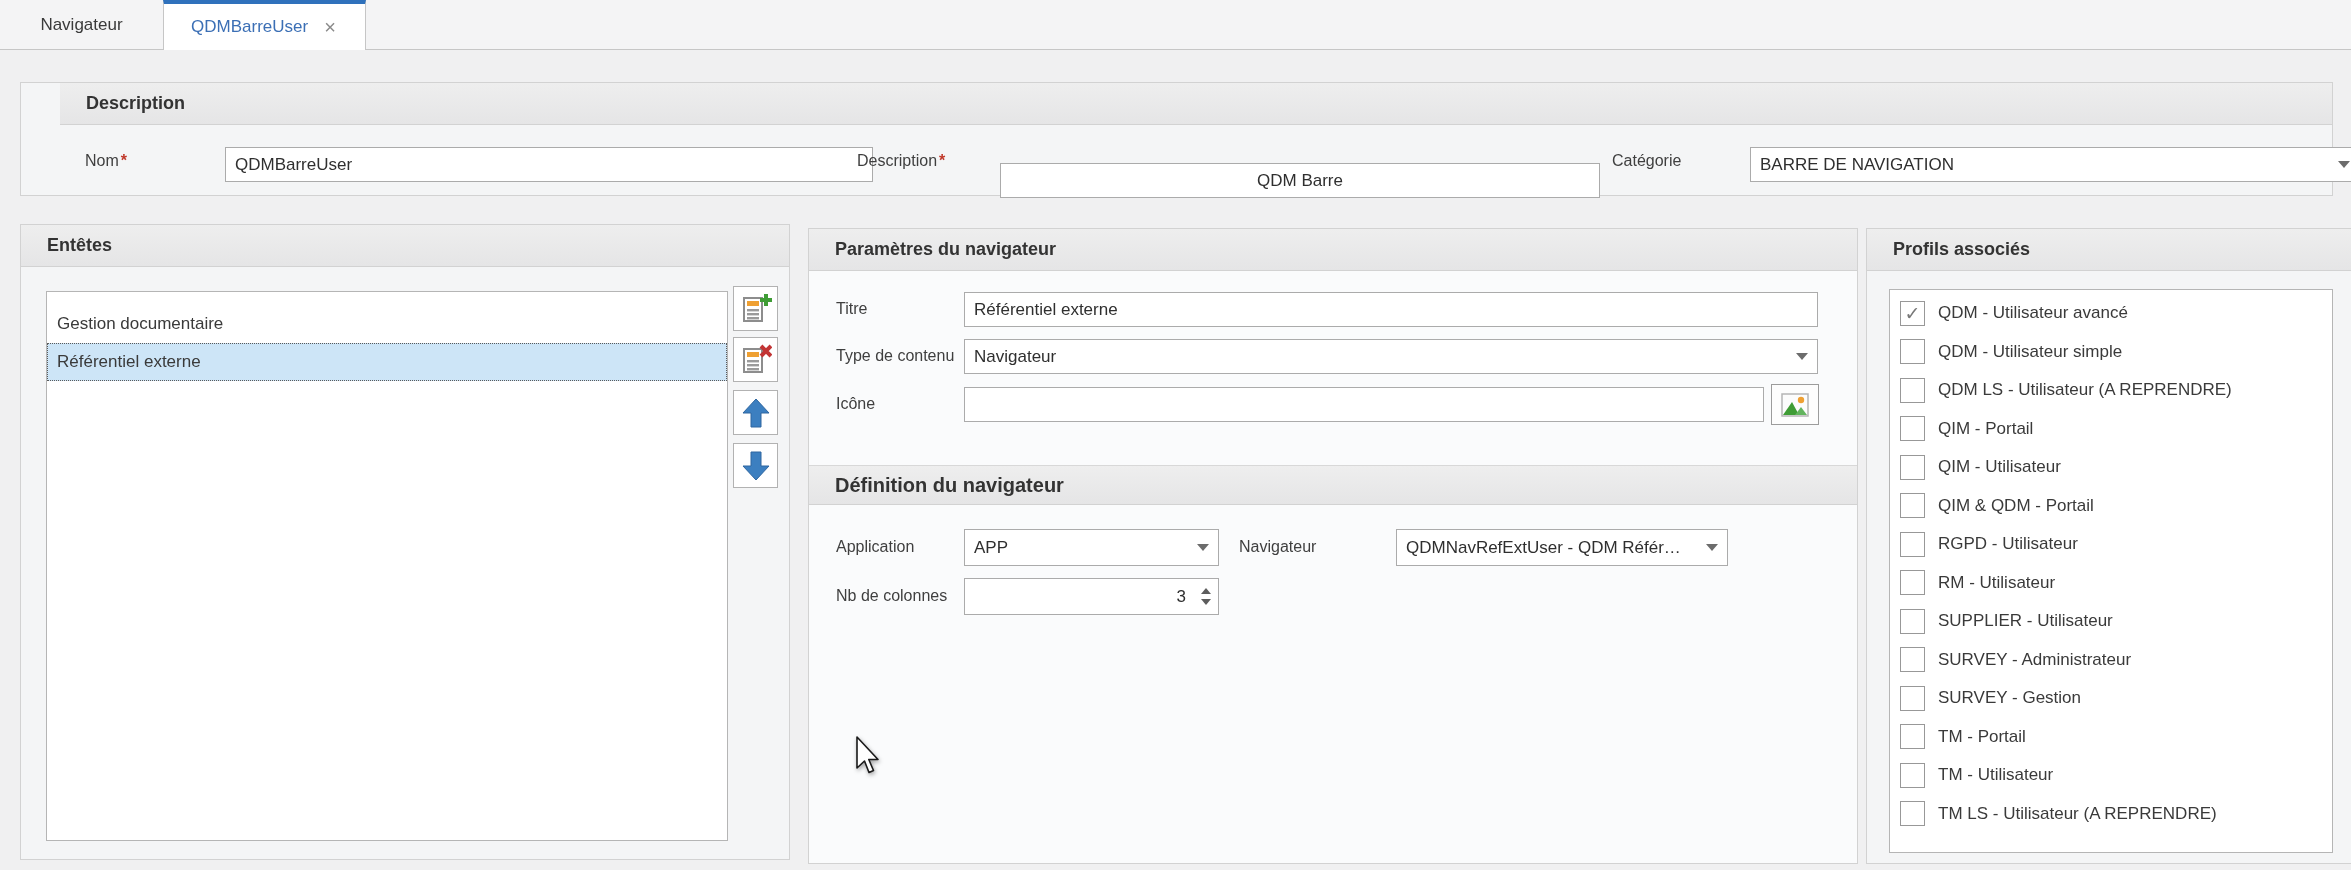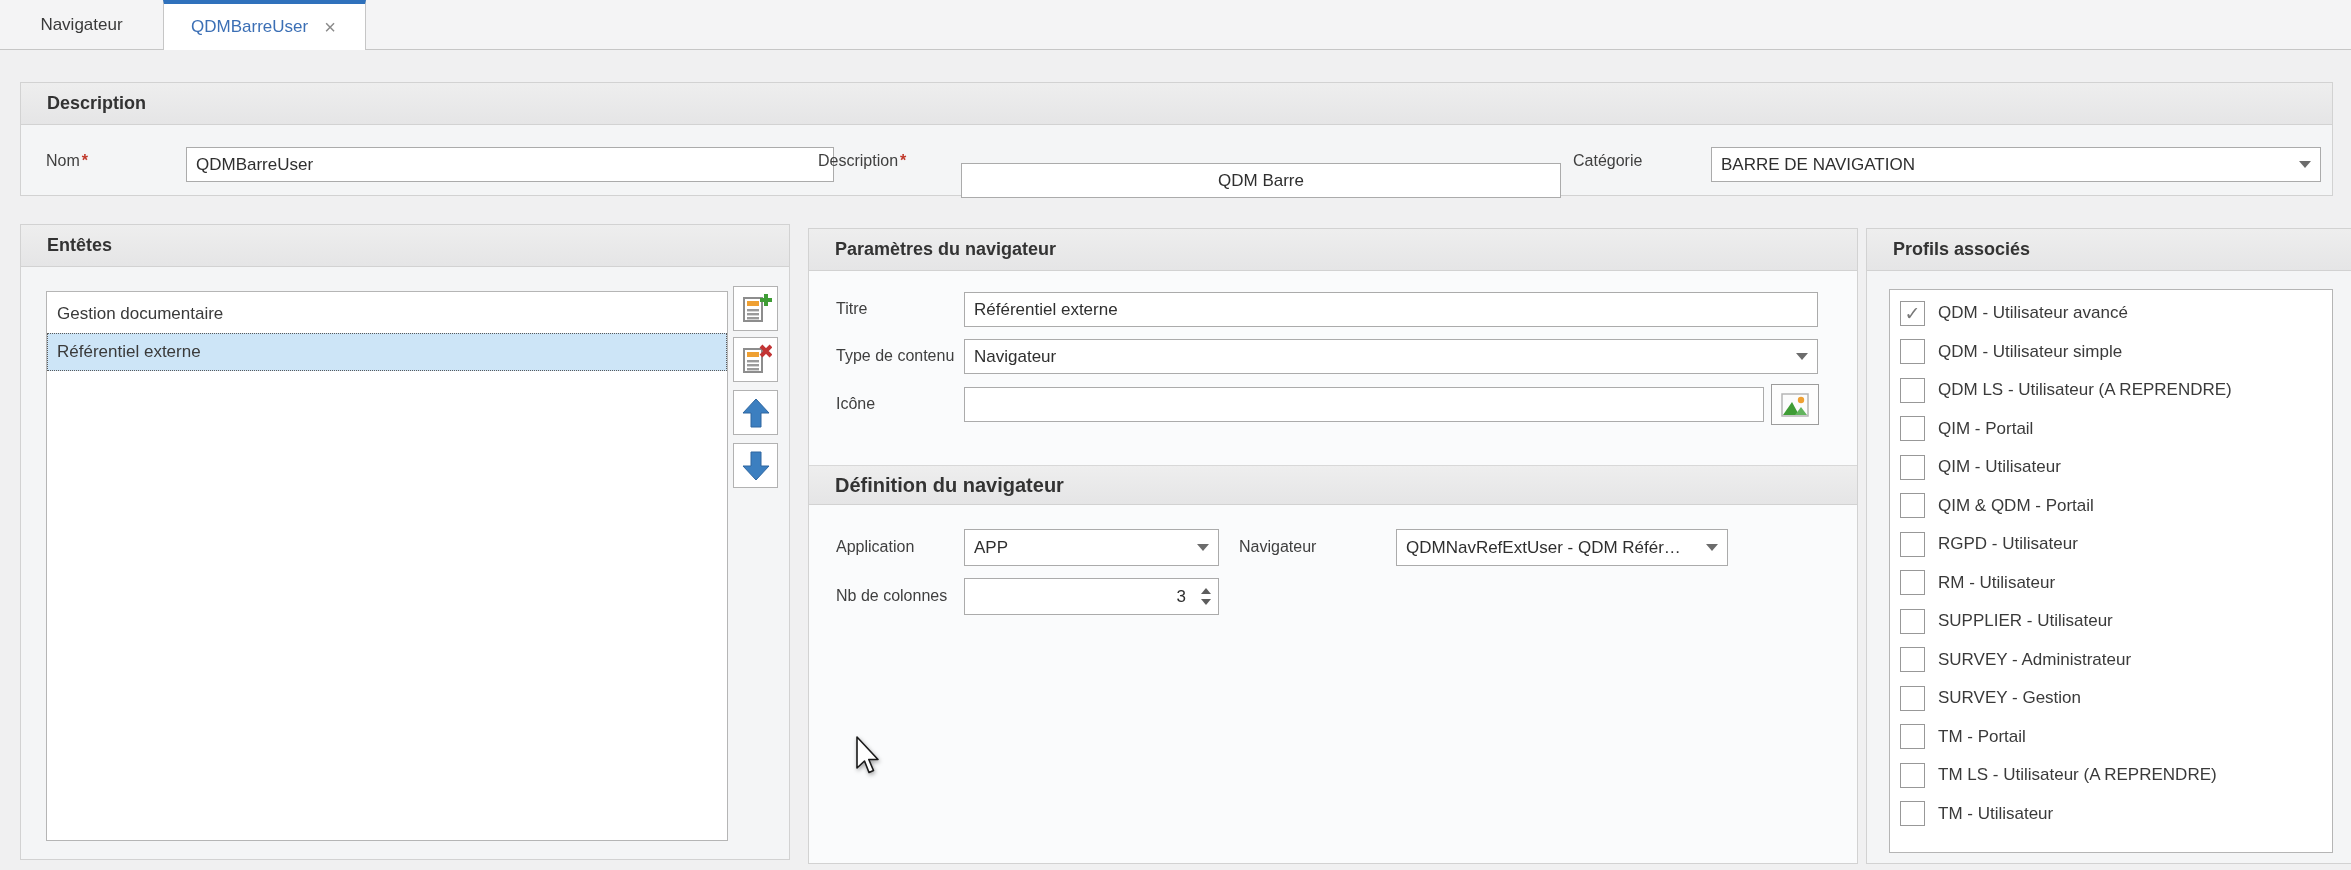--- a/index.html
+++ b/index.html
@@ -50,21 +50,21 @@
   }
   .inner-header {
     position: absolute; left: 0; right: 0; height: 40px;
     background: linear-gradient(#eeeeee, #e5e5e6);
     border-top: 1px solid #d8d8d8; border-bottom: 1px solid #d2d2d2;
     display: flex; align-items: center;
     padding-left: 26px;
     font-weight: bold; font-size: 20px; color: #333333;
   }
 
-  #desc-group   { left: 20px;  top: 82px;  width: 2313px; height: 114px; }
+  #desc-group   { left: 20px;  top: 82px;  width: 2313px; height: 114px; padding-left: 39px; }
   #entetes-panel{ left: 20px;  top: 224px; width: 770px;  height: 636px; }
   #middle-panel { left: 808px; top: 228px; width: 1050px; height: 636px; background: #fafbfc; }
   #profils-panel{ left: 1866px;top: 228px; width: 535px;  height: 636px; }
   .panel-body { position: relative; width: 100%; height: calc(100% - 42px); }
 
   
   .lbl { position: absolute; font-size: 16px; color: #3f3f3f; white-space: nowrap; }
   .req { color: #c0392b; font-weight: bold; margin-left: 2px; }
   .tbox {
     position: absolute;
@@ -93,21 +93,21 @@
   .caret-down-sm {
     width: 0; height: 0;
     border-left: 5px solid transparent; border-right: 5px solid transparent;
     border-top: 6px solid #5d5d5d;
   }
 
   
   .listbox {
     position: absolute; left: 25px; top: 24px; width: 682px; height: 550px;
     background: #ffffff; border: 1px solid #b5b5b5;
-    padding-top: 3px; overflow: hidden;
+    padding-top: 13px; overflow: hidden;
   }
   .list-item {
     height: 38px; line-height: 38px; padding-left: 10px;
     font-size: 17px; color: #3a3a3a; cursor: default;
   }
   .list-item.selected {
     background: #cde5f7;
     outline: 1px dotted #5a5a5a; outline-offset: -1px;
   }
 
@@ -331,25 +331,25 @@
       <div class="check-item">
         <span class="checkbox"></span>
         <span class="check-label">SURVEY - Gestion</span>
       </div>
       <div class="check-item">
         <span class="checkbox"></span>
         <span class="check-label">TM - Portail</span>
       </div>
       <div class="check-item">
         <span class="checkbox"></span>
+        <span class="check-label">TM - Utilisateur</span>
+      </div>
+      <div class="check-item">
+        <span class="checkbox"></span>
         <span class="check-label">TM LS - Utilisateur (A REPRENDRE)</span>
-      </div>
-      <div class="check-item">
-        <span class="checkbox"></span>
-        <span class="check-label">TM - Utilisateur</span>
       </div>
     </div>
   <div class="vscroll" style="left:auto; right:9px; top:61px; height:562px; width:36px;">
     <div class="scroll-btn" style="top:1px;">
       <span class="caret-up-sm"></span>
     </div>
     <div class="scroll-thumb"></div>
     <div class="scroll-btn" style="bottom:6px;">
       <span class="caret-down-sm"></span>
     </div>

